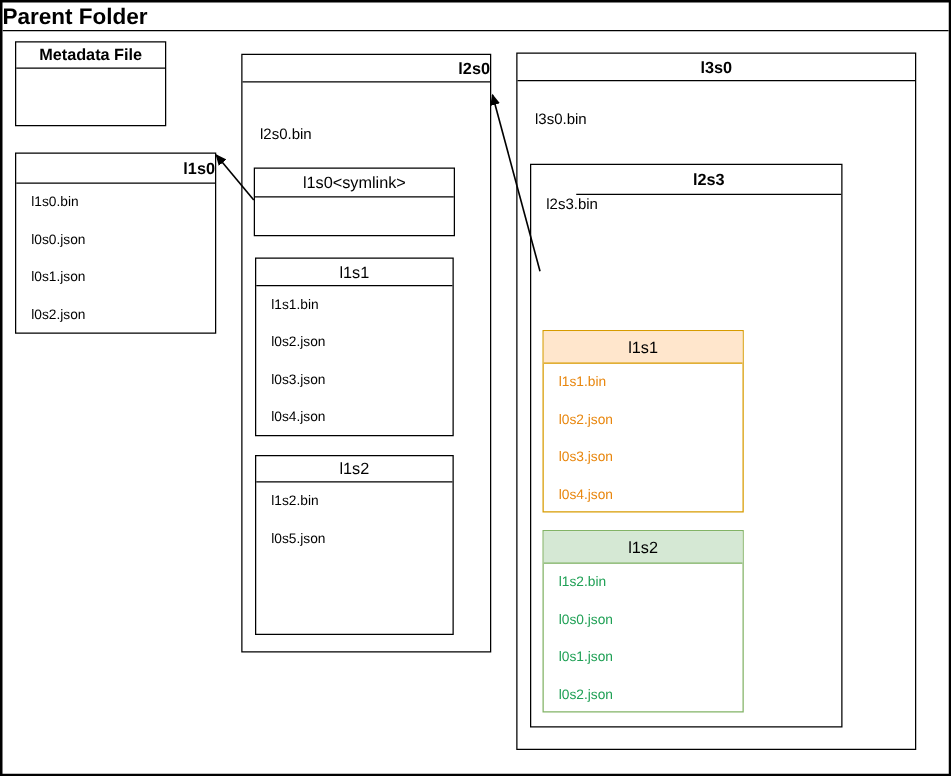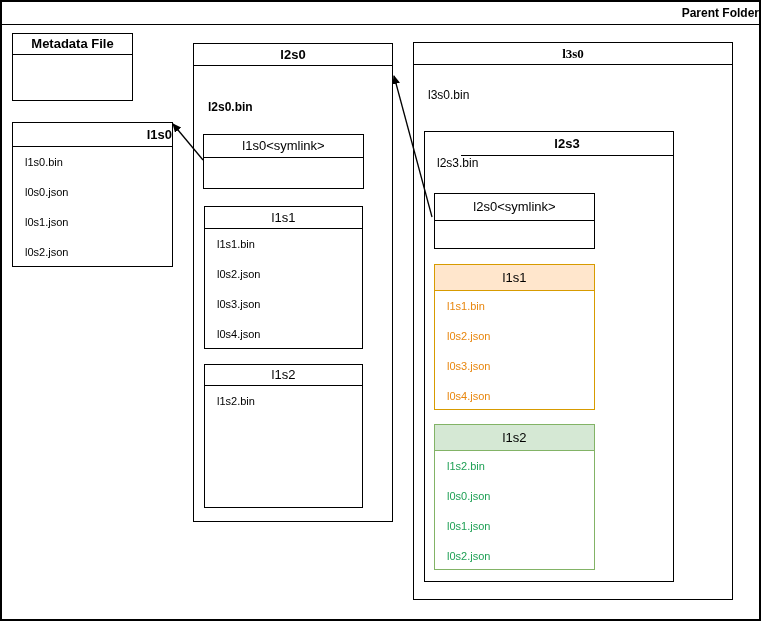--- a/index.html
+++ b/index.html
@@ -13,23 +13,23 @@
     border: 2px solid #000;
     background: #fff;
     overflow: hidden;
   }
 
   .titlebar {
     position: absolute;
     left: 0; top: 0; right: 0;
     height: 23px;
     border-bottom: 1px solid #000;
-    text-align: right;
+    text-align: left;
     font-weight: bold;
-    font-size: 12px;
+    font-size: 18px;
     line-height: 23px;
   }
 
   .box {
     position: absolute;
     background: #fff;
     border: 1px solid #000;
   }
 
   .box-header {
@@ -85,55 +85,53 @@
 
   <div class="box" style="left:10px; top:120px; width:161px; height:145px;">
     <div class="box-header bold" style="height:24px; line-height:23px;text-align:right;">l1s0</div>
     <div class="file-row">l1s0.bin</div>
     <div class="file-row">l0s0.json</div>
     <div class="file-row">l0s1.json</div>
     <div class="file-row">l0s2.json</div>
   </div>
 
   <div class="box" style="left:191px; top:41px; width:200px; height:479px;">
-    <div class="box-header bold" style="height:22px; line-height:21px;">l2s0</div>
+    <div class="box-header bold" style="height:22px; line-height:21px;text-align:right;">l2s0</div>
 
-    <div class="bin-label" style="left:14px; top:48px;font-weight:bold;">l2s0.bin</div>
+    <div class="bin-label" style="left:14px; top:48px;">l2s0.bin</div>
 
     <div class="box" style="left:9px; top:90px; width:161px; height:55px;">
       <div class="box-header" style="height:23px; line-height:22px;">l1s0&lt;symlink&gt;</div>
     </div>
 
     <div class="box" style="left:10px; top:162px; width:159px; height:143px;">
       <div class="box-header" style="height:22px; line-height:21px;">l1s1</div>
       <div class="file-row">l1s1.bin</div>
       <div class="file-row">l0s2.json</div>
       <div class="file-row">l0s3.json</div>
       <div class="file-row">l0s4.json</div>
     </div>
 
     <div class="box" style="left:10px; top:320px; width:159px; height:144px;">
       <div class="box-header" style="height:21px; line-height:20px;">l1s2</div>
       <div class="file-row">l1s2.bin</div>
+      <div class="file-row">l0s5.json</div>
     </div>
   </div>
 
   <div class="box" style="left:411px; top:40px; width:320px; height:558px;">
-    <div class="box-header bold" style="height:22px; line-height:21px;font-family:Liberation Serif, serif;">l3s0</div>
+    <div class="box-header bold" style="height:22px; line-height:21px;">l3s0</div>
 
     <div class="bin-label" style="left:14px; top:37px;">l3s0.bin</div>
 
     <div class="box" style="left:10px; top:88px; width:250px; height:451px;padding-left:36px;">
       <div class="box-header bold" style="height:24px; line-height:23px;">l2s3</div>
 
       <div class="bin-label" style="left:12px; top:16px;">l2s3.bin</div>
 
-      <div class="box" style="left:9px; top:61px; width:161px; height:56px;">
-        <div class="box-header" style="height:27px; line-height:26px;">l2s0&lt;symlink&gt;</div>
-      </div>
 
       <div class="box orange" style="left:9px; top:132px; width:161px; height:146px;">
         <div class="box-header" style="height:26px; line-height:25px;">l1s1</div>
         <div class="file-row">l1s1.bin</div>
         <div class="file-row">l0s2.json</div>
         <div class="file-row">l0s3.json</div>
         <div class="file-row">l0s4.json</div>
       </div>
 
       <div class="box green" style="left:9px; top:292px; width:161px; height:146px;">

